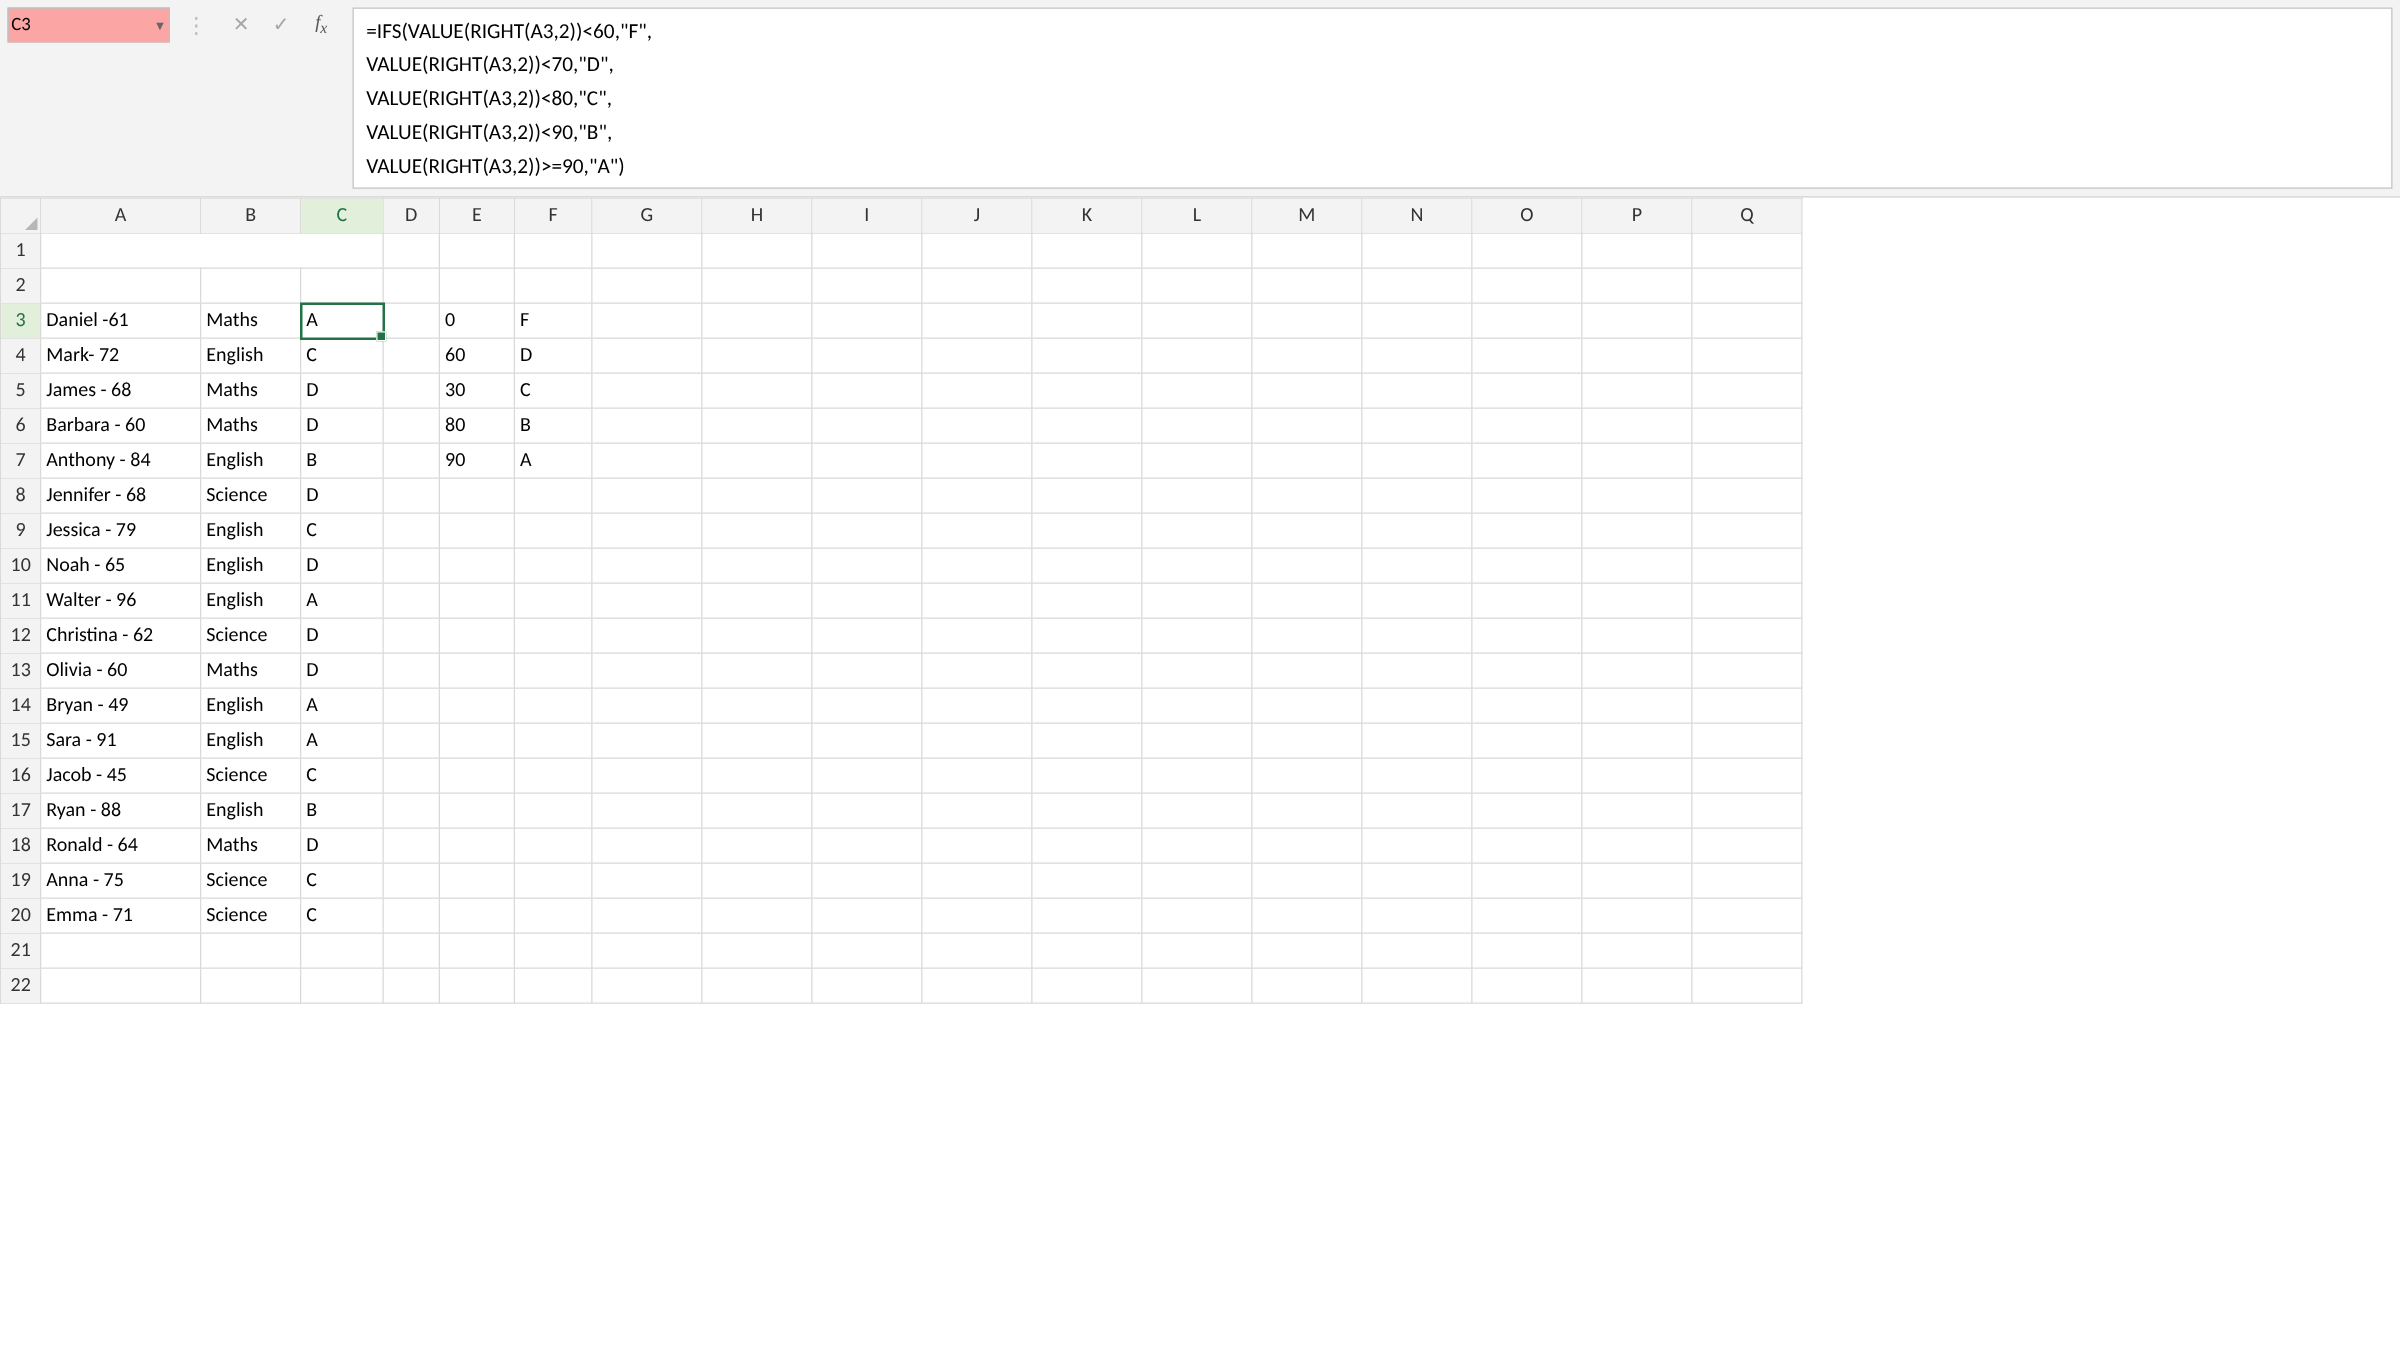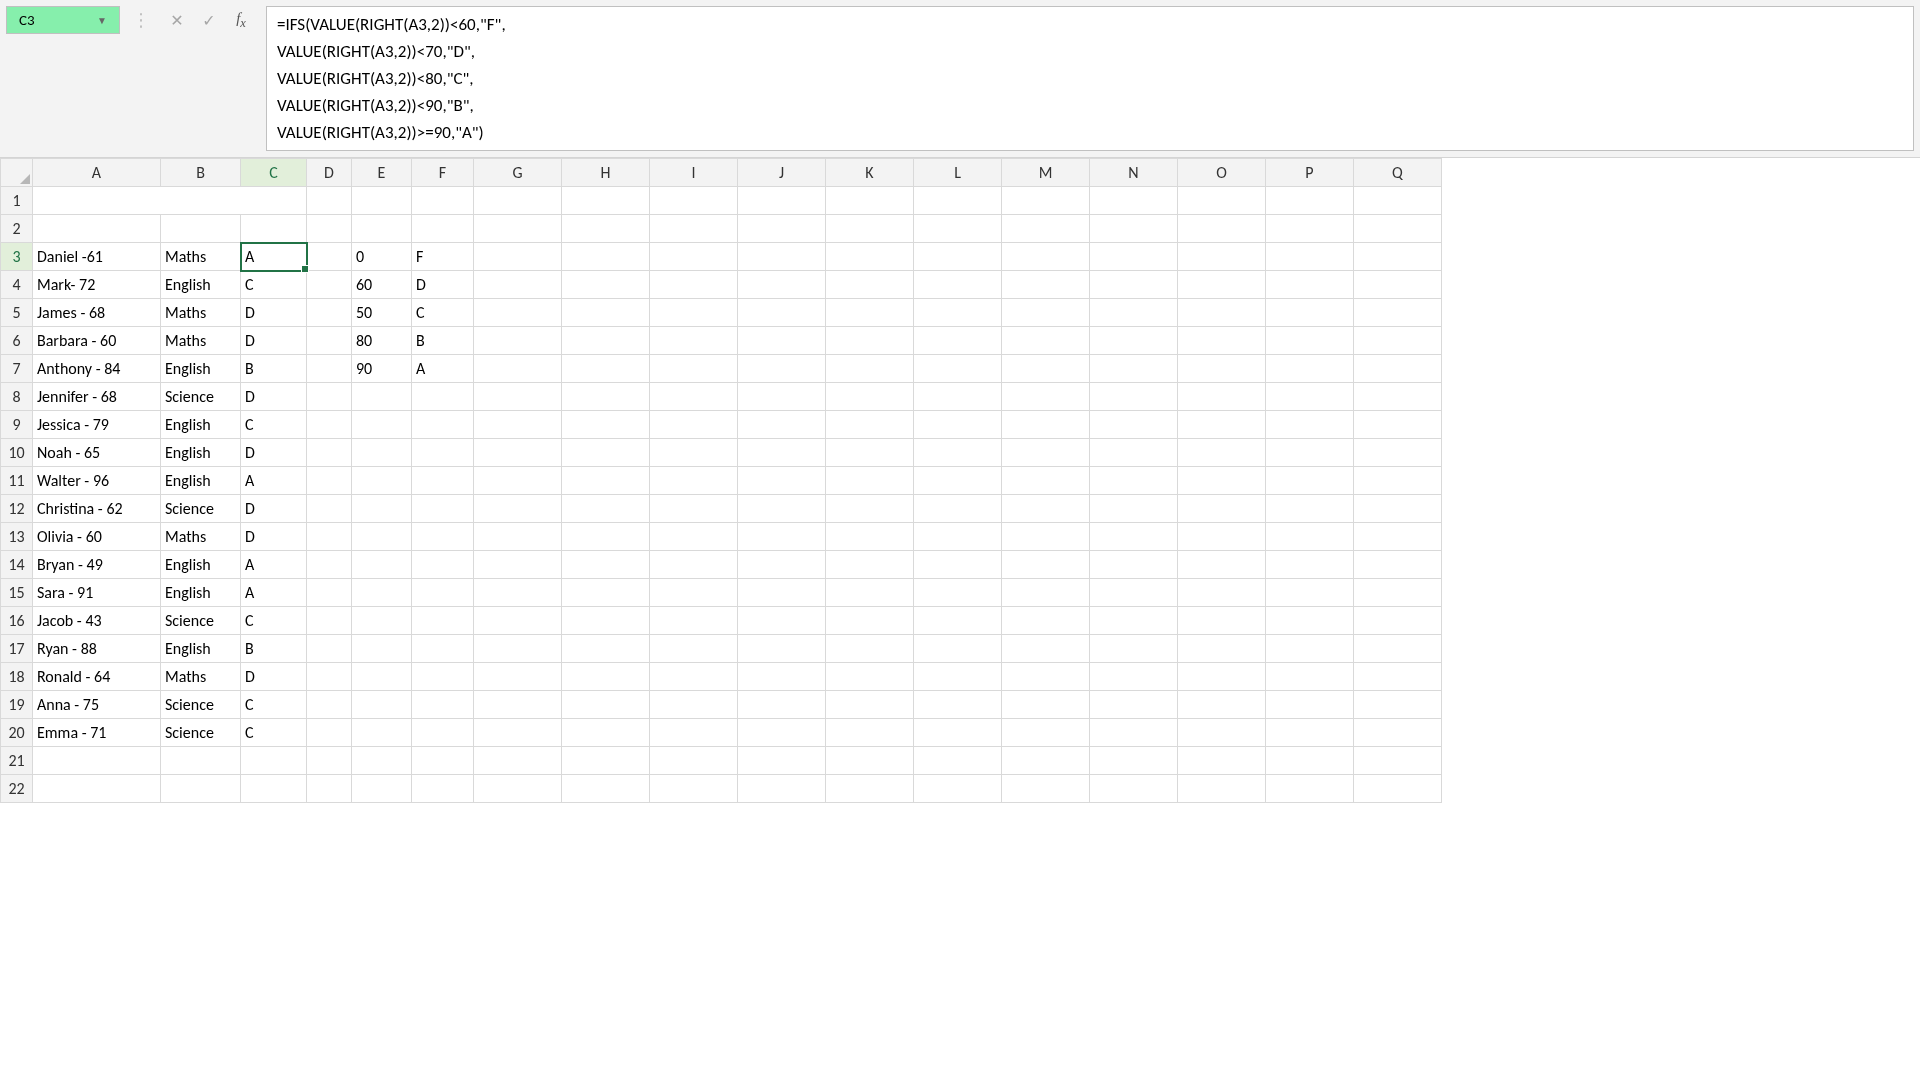--- a/index.html
+++ b/index.html
@@ -12,28 +12,28 @@
   
   .formula-bar-row {
     display: flex;
     align-items: flex-start;
     background: #f3f3f3;
     border-bottom: 1px solid #d4d4d4;
     padding: 6px 6px 6px 6px;
     gap: 10px;
   }
   .name-box {
-    width: 114px;
+    width: 130px;
     height: 28px;
-    background: #86efac;
+    background: #fca5a5;
     border: 1px solid #c0c0c0;
     display: flex;
     align-items: center;
     justify-content: space-between;
-    padding: 0 12px;
+    padding: 0 2px;
     font-size: 15px;
     font-family: Calibri, Arial, sans-serif;
   }
   .name-box-text { flex: 1; }
   .name-box-caret {
     font-size: 10px; color: #666;
   }
   .fb-divider {
     color: #bdbdbd;
     font-size: 18px;
@@ -297,21 +297,21 @@
           <td class="col-std"></td>
         </tr>
       </tbody>
       <tbody>
         <tr>
           <th class="row-head">5</th>
           <td class="col-A">James - 68</td>
           <td class="col-B">Maths</td>
           <td class="col-C">D</td>
           <td class="col-D"></td>
-          <td class="col-E num-right">50</td>
+          <td class="col-E num-right">30</td>
           <td class="col-F">C</td>
           <td class="col-std"></td>
           <td class="col-std"></td>
           <td class="col-std"></td>
           <td class="col-std"></td>
           <td class="col-std"></td>
           <td class="col-std"></td>
           <td class="col-std"></td>
           <td class="col-std"></td>
           <td class="col-std"></td>
@@ -535,21 +535,21 @@
           <td class="col-std"></td>
           <td class="col-std"></td>
           <td class="col-std"></td>
           <td class="col-std"></td>
           <td class="col-std"></td>
         </tr>
       </tbody>
       <tbody>
         <tr>
           <th class="row-head">16</th>
-          <td class="col-A">Jacob - 43</td>
+          <td class="col-A">Jacob - 45</td>
           <td class="col-B">Science</td>
           <td class="col-C">C</td>
           <td class="col-D"></td>
           <td class="col-E num-right"></td>
           <td class="col-F"></td>
           <td class="col-std"></td>
           <td class="col-std"></td>
           <td class="col-std"></td>
           <td class="col-std"></td>
           <td class="col-std"></td>

